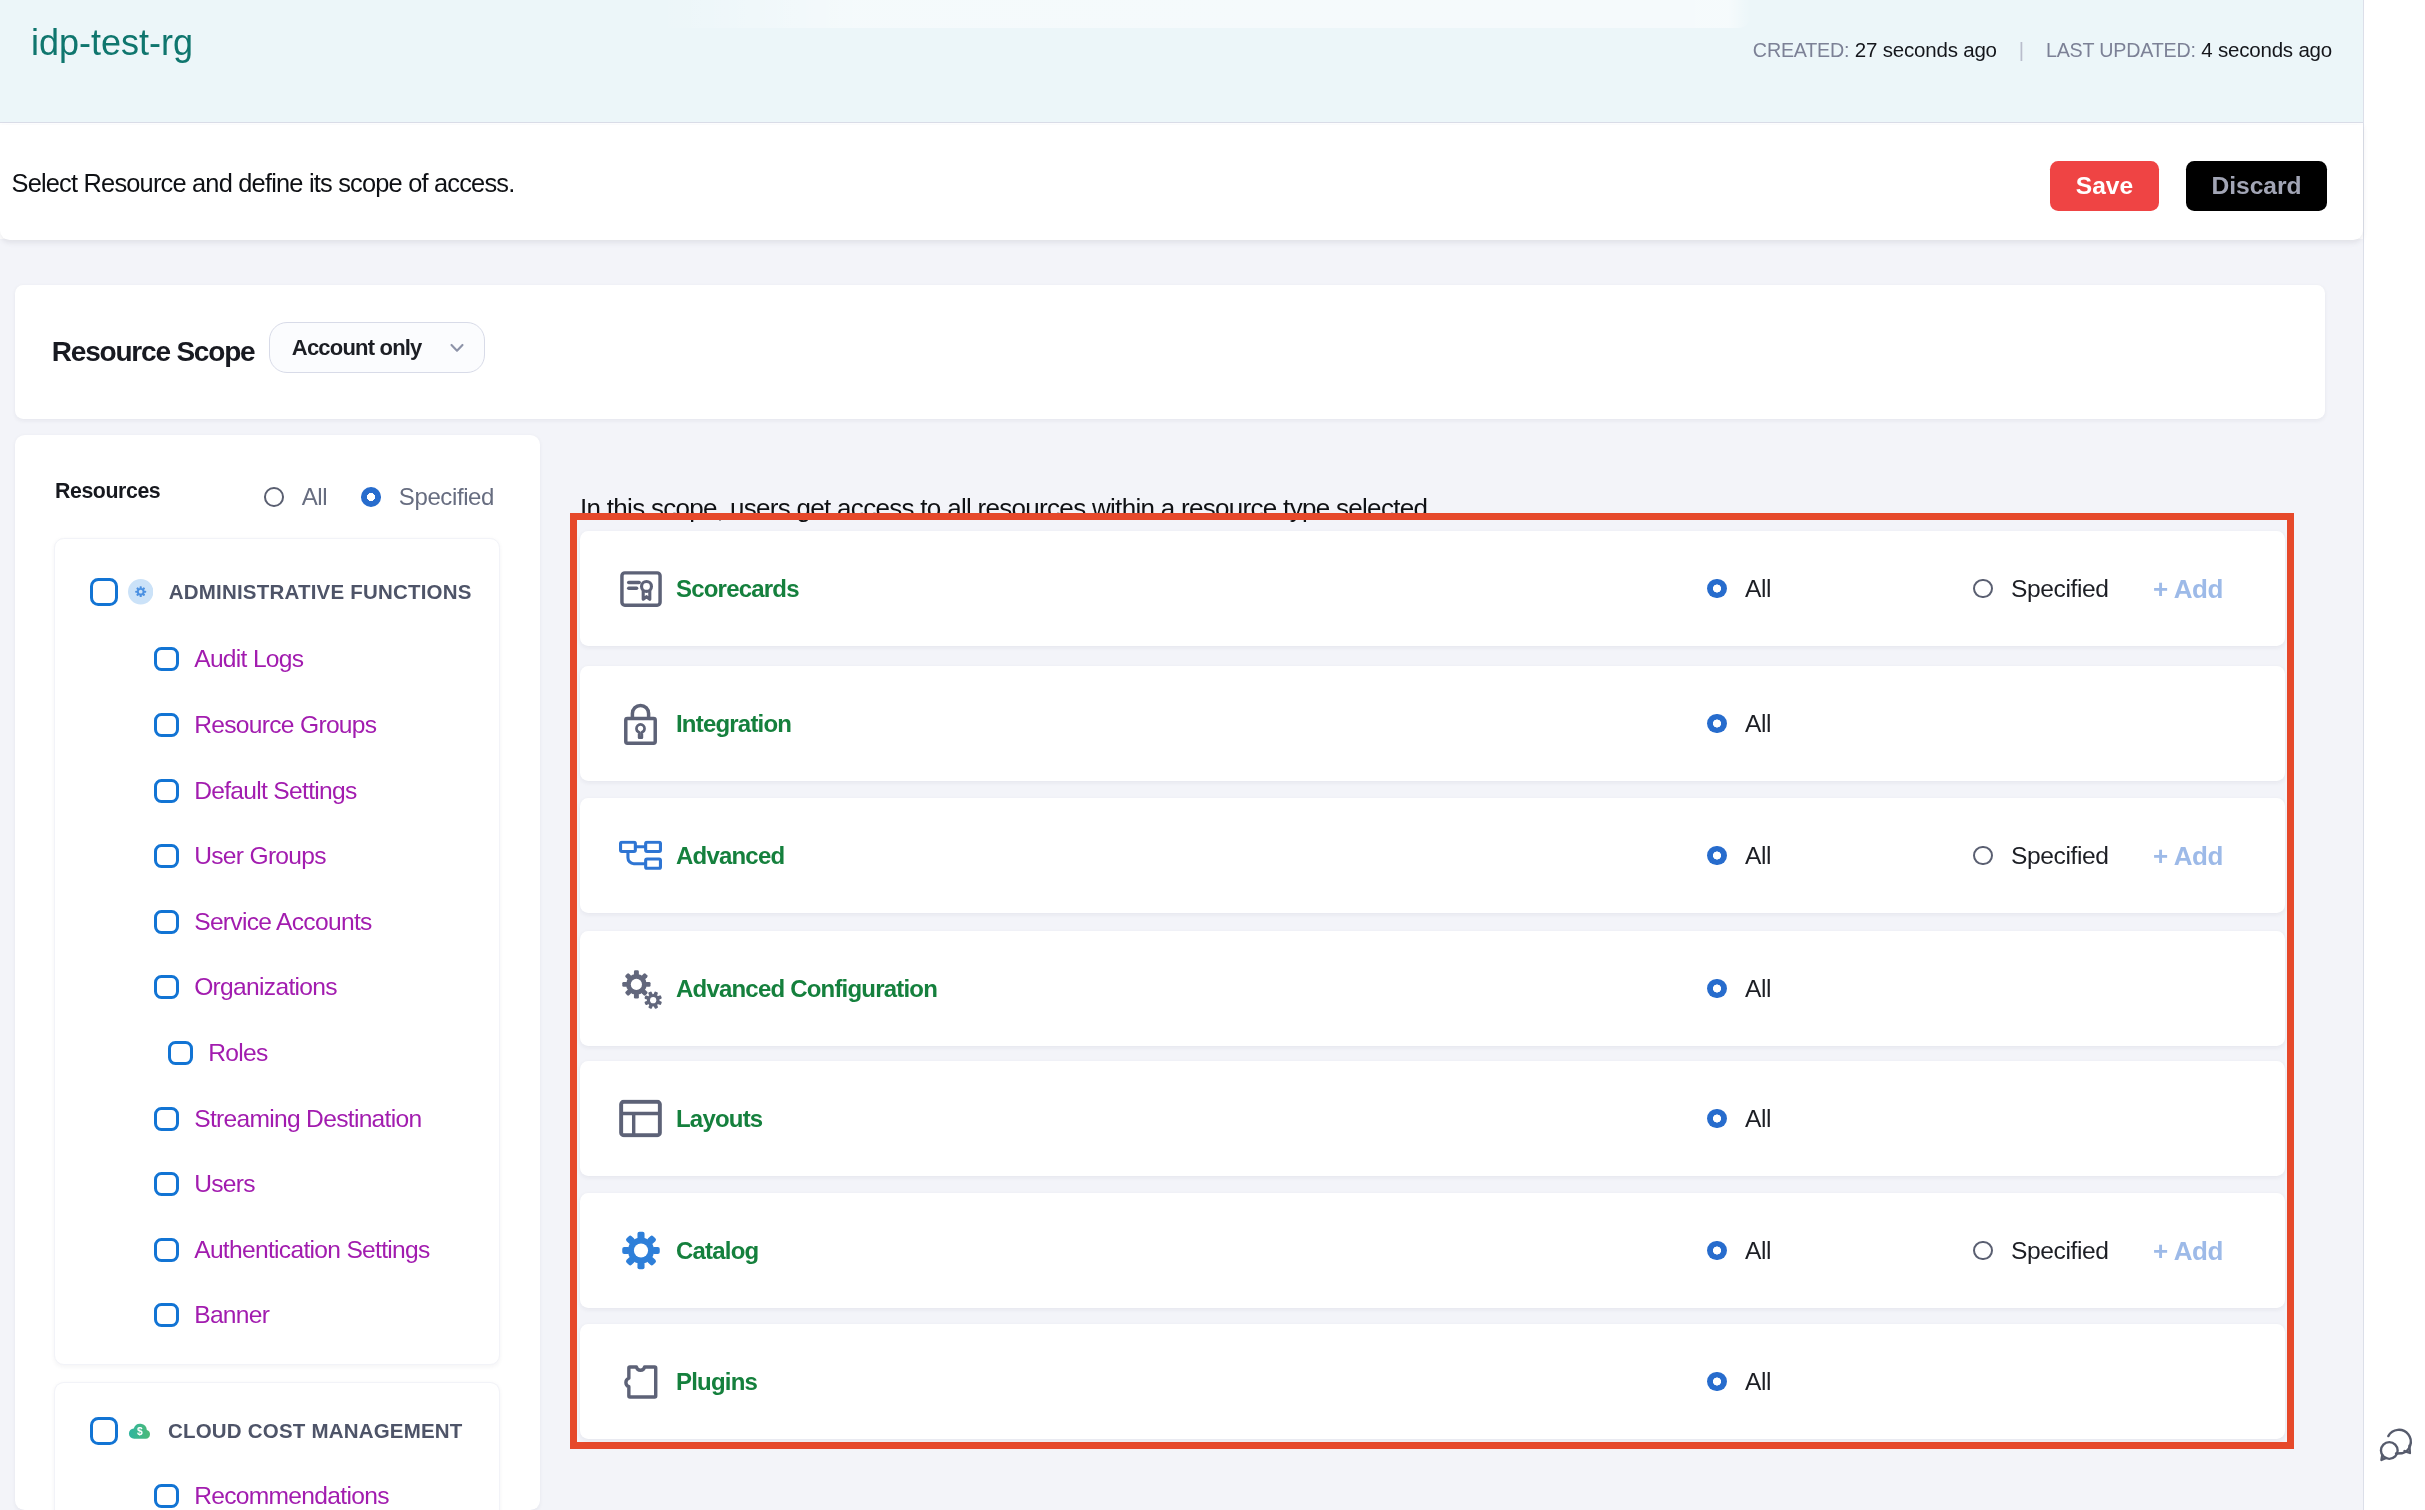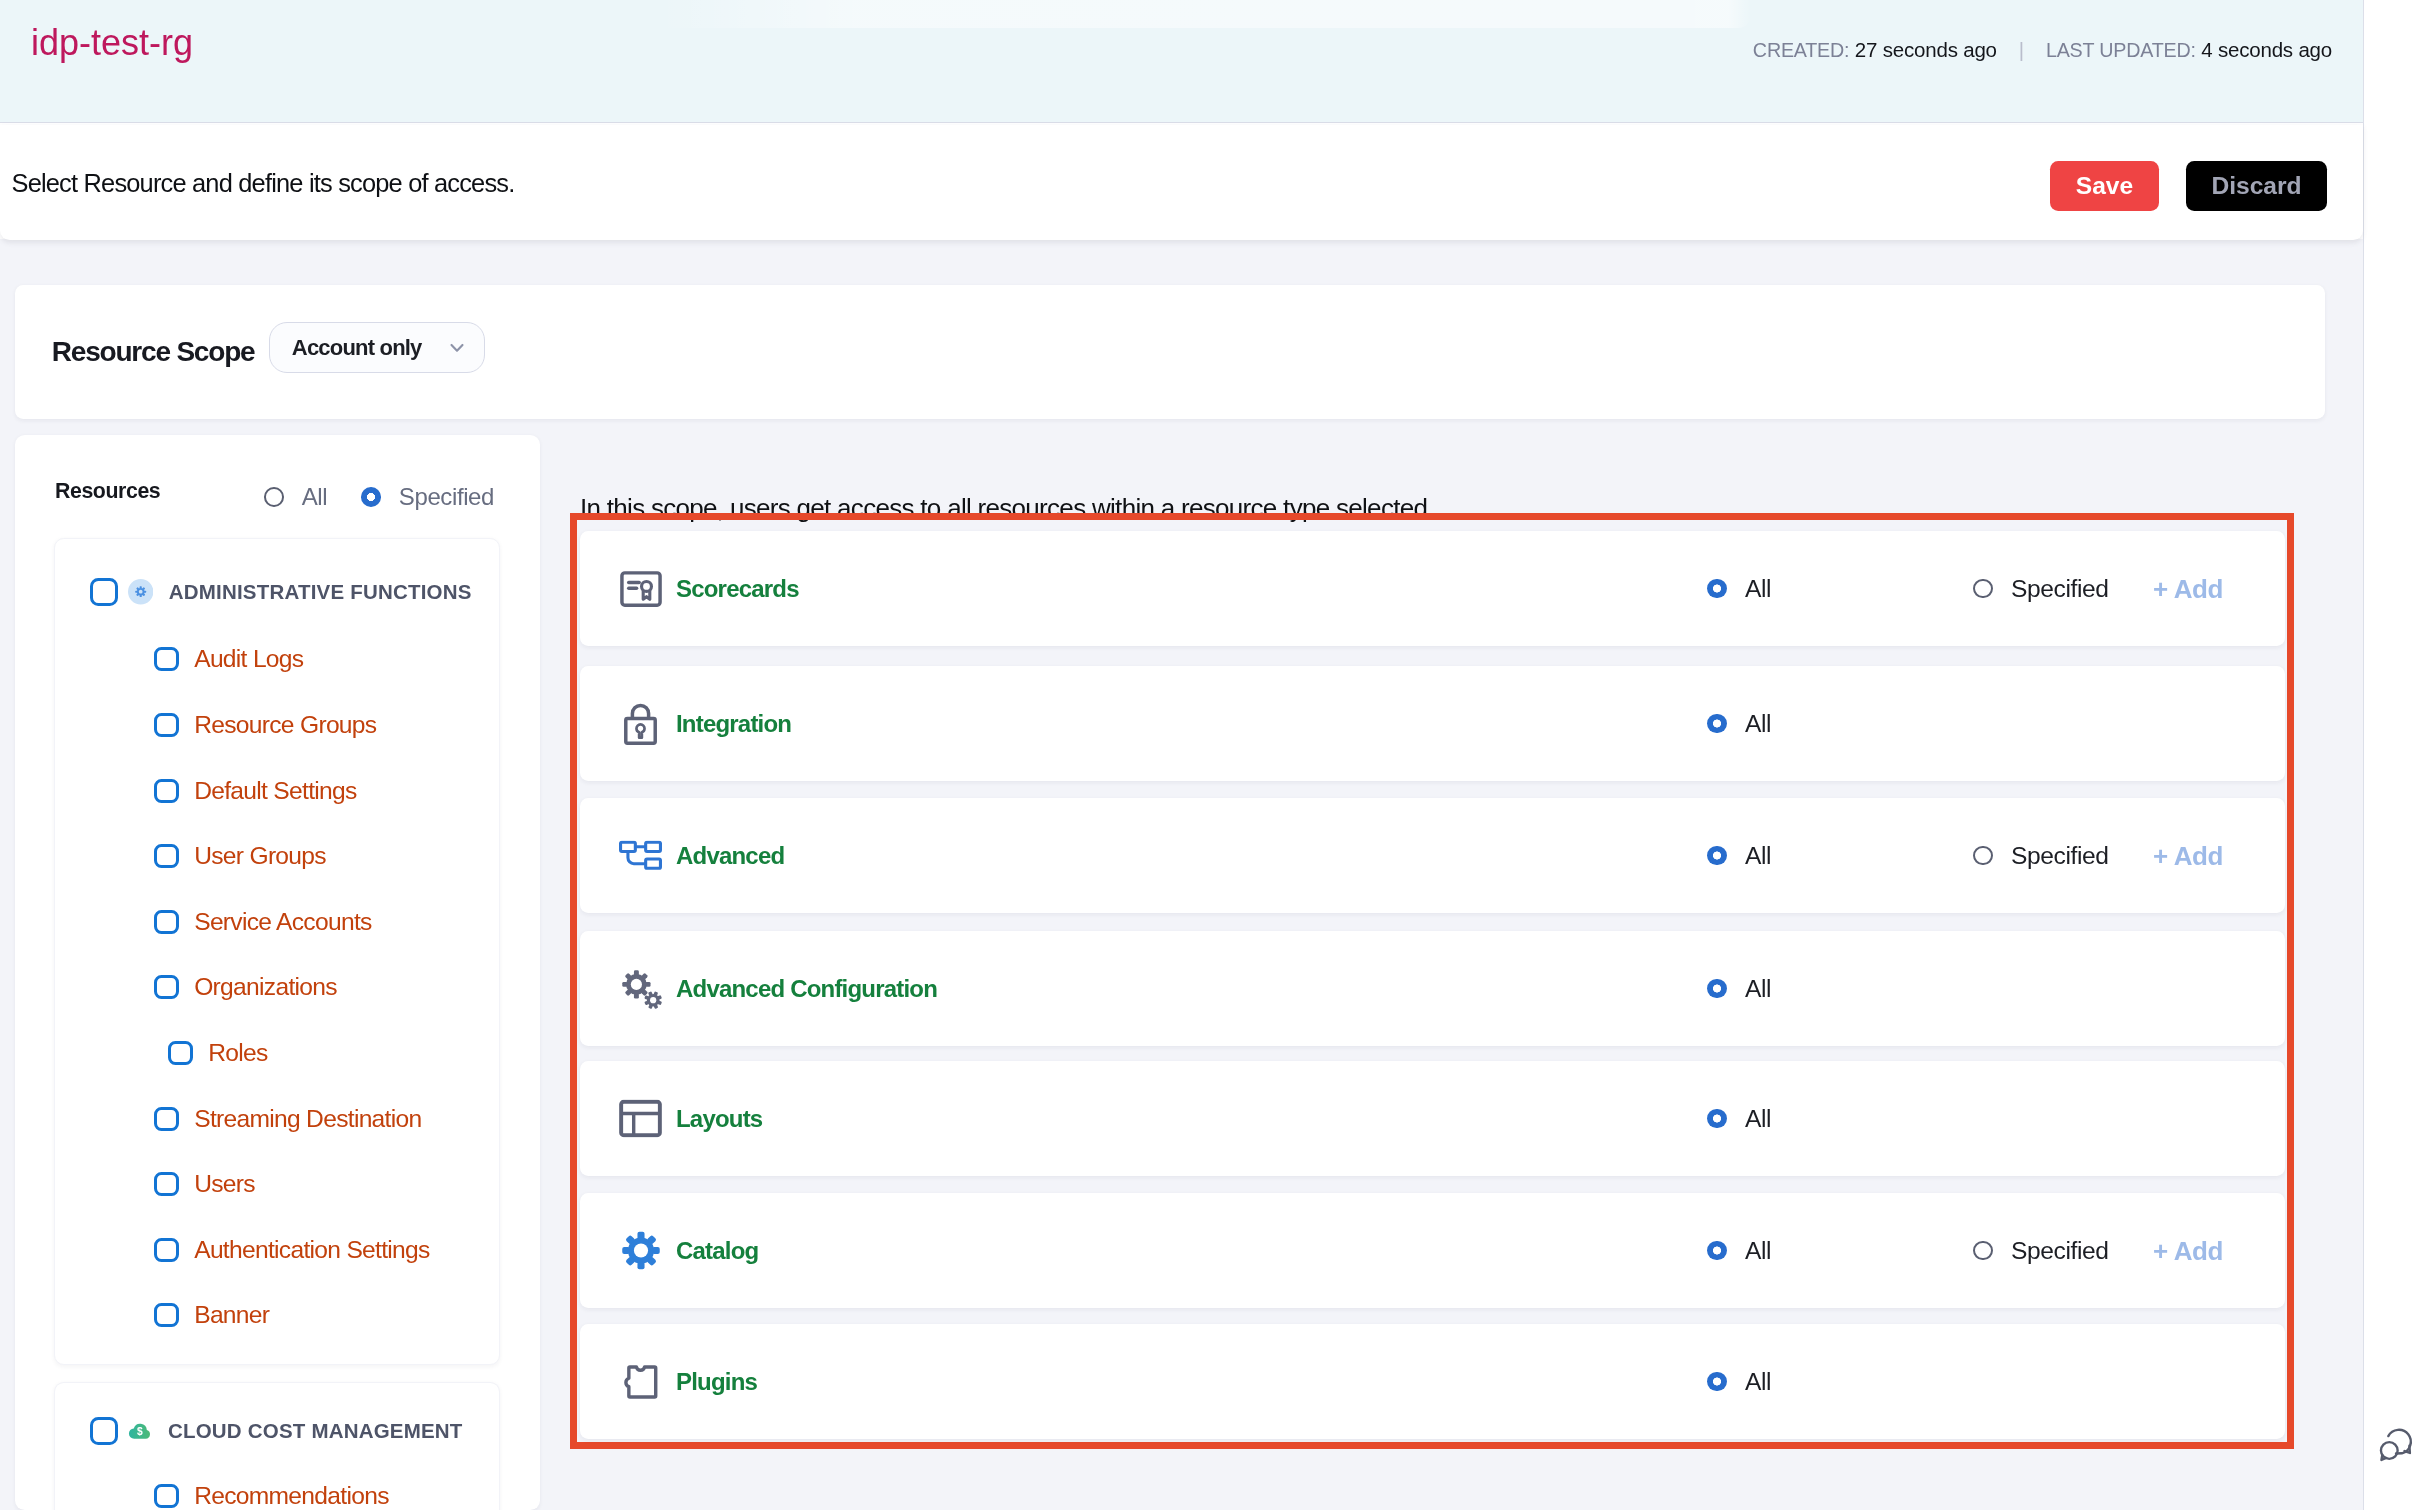--- a/index.html
+++ b/index.html
@@ -1,20 +1,20 @@
 <!DOCTYPE html>
 <html style="font-size:13px"><head>
 <meta charset="utf-8">
 <style>
 * { margin:0; padding:0; box-sizing:border-box; }
 html,body { width:2426px; height:1510px; background:#fff; font-family:"Liberation Sans", sans-serif; overflow:hidden; }
 #page { position:relative; width:2426px; height:1510px; }
 #rail { position:absolute; left:2363px; top:0; width:62px; height:1510px; background:#fff; border-left:1.6px solid #dcdfe9; }
 #hdr { position:absolute; left:0; top:0; width:2363px; height:123px; background:#ecf6f9; border-bottom:1.6px solid #dadde8; }
-#hdr .title { position:absolute; left:31px; top:22px; font-size:36px; color:#be185d; }
+#hdr .title { position:absolute; left:31px; top:22px; font-size:36px; color:#0f766e; }
 #hdr .meta { position:absolute; right:31px; top:38px; font-size:20.5px; letter-spacing:-0.2px; color:#14161b; white-space:nowrap; }
 #hdr .meta .lbl { color:#7c8196; font-size:19.7px; }
 #tbar { position:absolute; left:0; top:125px; width:2363px; height:115px; background:#fff; border-radius:0 0 9.8px 9.8px; box-shadow:0 2.5px 4.9px rgba(96,97,112,0.12); }
 #tbar .txt { position:absolute; left:11.5px; top:50%; transform:translateY(-50%); font-size:25.4px; letter-spacing:-0.8px; color:#0e1014; }
 .btn { position:absolute; top:36px; height:50px; border-radius:8.2px; font-weight:bold; font-size:24.6px; display:flex; align-items:center; justify-content:center; }
 #btnsave { left:2050px; width:109px; background:#ef4444; color:#fff; }
 #btndiscard { left:2186px; width:141px; background:#000000; color:#a2a5b5; }
 #content { position:absolute; left:0; top:239px; width:2363px; height:1271px; background:#f3f4f9; }
 #scope { position:absolute; left:14.8px; top:285px; width:2310px; height:134px; background:#fff; border-radius:8.2px; box-shadow:0 1.6px 4.1px rgba(40,41,61,0.06); }
 #scope .t { position:absolute; left:37px; top:50%; transform:translateY(-50%); font-size:28px; letter-spacing:-1.2px; font-weight:bold; color:#181a21; }
@@ -28,21 +28,21 @@
 #lcard1 { left:54px; top:538px; width:446px; height:827px; }
 #lcard2 { left:54px; top:1382px; width:446px; height:129px; border-bottom:none; border-radius:9.8px 9.8px 0 0; }
 .cb { display:inline-block; width:24.6px; height:24.6px; border:3.7px solid #1274d4; border-radius:7.4px; background:#fff; flex:none; }
 .cbg { width:28px; height:28px; border-radius:8.2px; }
 .radio { display:inline-block; width:19.7px; height:19.7px; border-radius:50%; flex:none; }
 .radio.on { background:radial-gradient(circle, #ffffff 0 3.8px, #276ccd 4.3px 9.8px); }
 .radio.off { border:2.1px solid #5a5f71; background:#fff; }
 .grow { position:absolute; display:flex; align-items:center; }
 .grow .glabel { font-size:20.5px; font-weight:bold; color:#4e5468; letter-spacing:0.2px; margin-left:15.6px; }
 .grow .badge { margin-left:9.8px; display:flex; }
-.item { position:absolute; display:flex; align-items:center; font-size:24.6px; letter-spacing:-0.7px; color:#c2410c; }
+.item { position:absolute; display:flex; align-items:center; font-size:24.6px; letter-spacing:-0.7px; color:#a21caf; }
 .item .cb { margin-right:15.6px; }
 #desc { position:absolute; left:580px; top:493px; font-size:26px; letter-spacing:-0.7px; color:#101114; }
 #redbox { position:absolute; left:570px; top:513px; width:1724px; height:936px; border:7.4px solid #e6492b; }
 .rrow { position:absolute; left:580px; width:1705px; height:115px; background:#fff; border-radius:8.2px; box-shadow:0 1.6px 4.1px rgba(40,41,61,0.06); }
 .rrow .icon { position:absolute; left:36px; top:50%; transform:translateY(-50%); width:49px; height:49px; display:flex; align-items:center; justify-content:center; }
 .rrow .name { position:absolute; left:96px; top:50%; transform:translateY(-50%); font-size:24px; letter-spacing:-0.8px; font-weight:bold; color:#15803d; }
 .rrow .r1 { position:absolute; left:1127px; top:50%; margin-top:-9.8px; }
 .rrow .l1 { position:absolute; left:1165px; top:50%; transform:translateY(-50%); font-size:24.6px; letter-spacing:-0.4px; color:#1c1e24; }
 .rrow .r2 { position:absolute; left:1393px; top:50%; margin-top:-9.8px; }
 .rrow .l2 { position:absolute; left:1431px; top:50%; transform:translateY(-50%); font-size:24.6px; letter-spacing:-0.4px; color:#1c1e24; }

